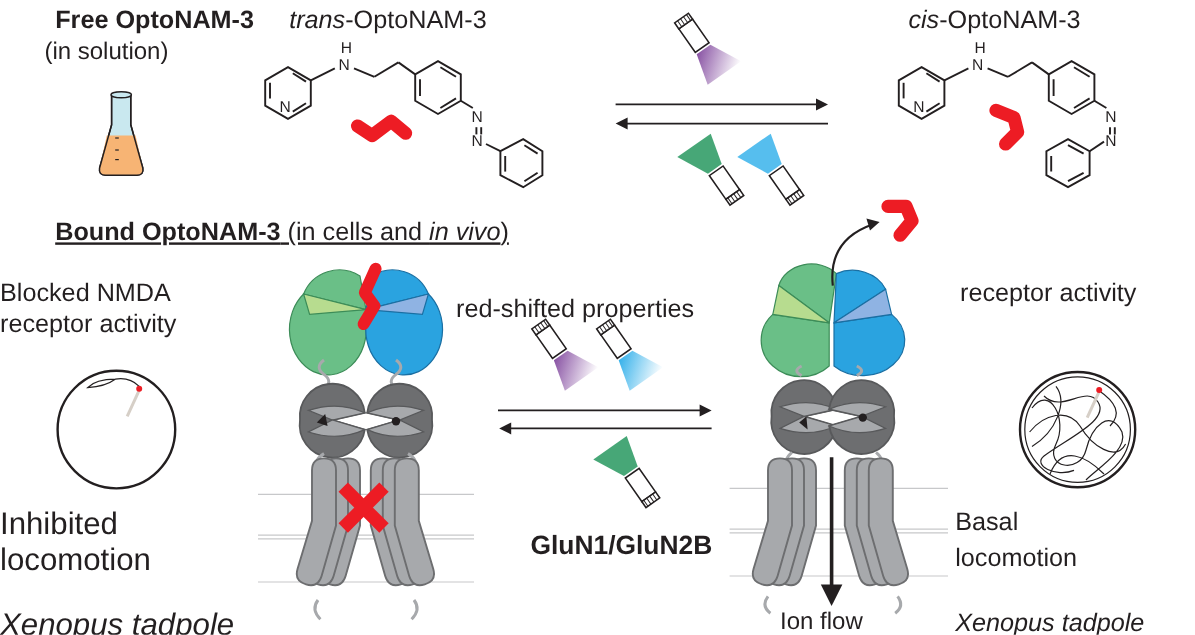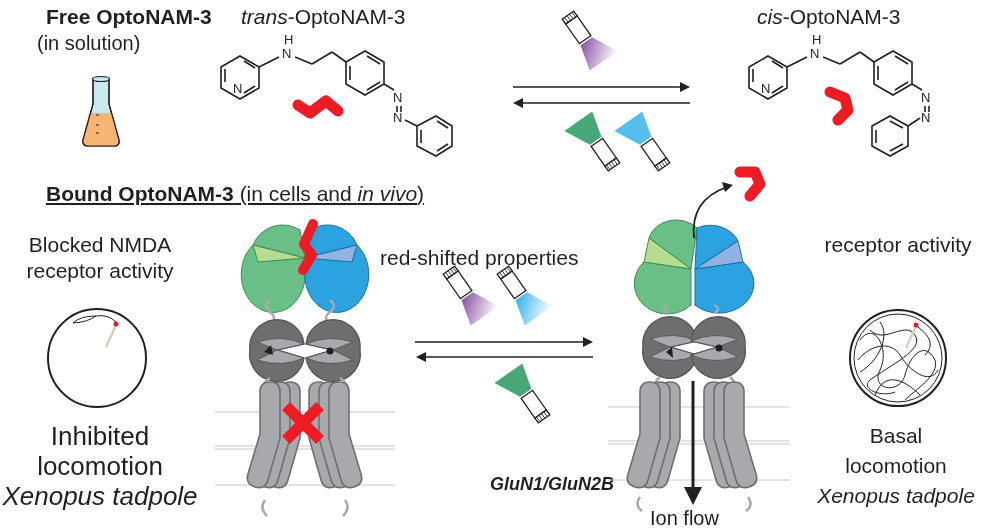--- a/index.html
+++ b/index.html
@@ -1,20 +1,20 @@
 <!DOCTYPE html>
 <html><head>
 <meta charset="utf-8">
 <style>
   html,body{margin:0;padding:0;background:#ffffff;}
   body{width:996px;height:529px;position:relative;overflow:hidden;font-family:"Liberation Sans",sans-serif;color:#231f20;}
   .t{position:absolute;white-space:nowrap;line-height:1;}
-  .c{text-align:center;}
+  .c{}
   .b{font-weight:bold;margin-left:42px;}
-  .i{font-style:italic;}
+  .i{font-style:italic;margin-top:24px;}
   svg{position:absolute;left:0;top:0;}
   .chem{stroke:#231f20;stroke-width:1.6;fill:none;}
   .atom{font-family:"Liberation Sans",sans-serif;font-size:13px;fill:#231f20;}
 </style>
 </head>
 <body>
 
 <div class="t b" style="left:4px;top:6px;font-size:21px;">Free OptoNAM-3</div>
 <div class="t" style="left:37px;top:33px;font-size:20px;">(in solution)</div>
 
@@ -34,21 +34,21 @@
   <div>receptor activity</div>
 </div>
 <div class="t c" style="left:0px;top:421px;width:200px;font-size:26px;line-height:30px;">
   <div>Inhibited</div>
   <div>locomotion</div>
   <div class="i">Xenopus tadpole</div>
 </div>
 
 <div class="t" style="left:380px;top:247px;font-size:21px;">red-shifted properties</div>
 
-<div class="t c b" style="left:400px;top:470px;width:220px;font-size:18px;line-height:29px;font-style:italic;">
+<div class="t c b" style="left:400px;top:440px;width:220px;font-size:22px;line-height:29px;">
   <div>GluN1/GluN2B</div>
 </div>
 
 <div class="t" style="left:650px;top:508px;font-size:20px;">Ion flow</div>
 
 <div class="t c" style="left:800px;top:232px;width:196px;font-size:21px;line-height:26px;">
   <div>receptor activity</div>
 </div>
 <div class="t c" style="left:796px;top:421px;width:200px;font-size:21px;line-height:30px;">
   <div>Basal</div>

